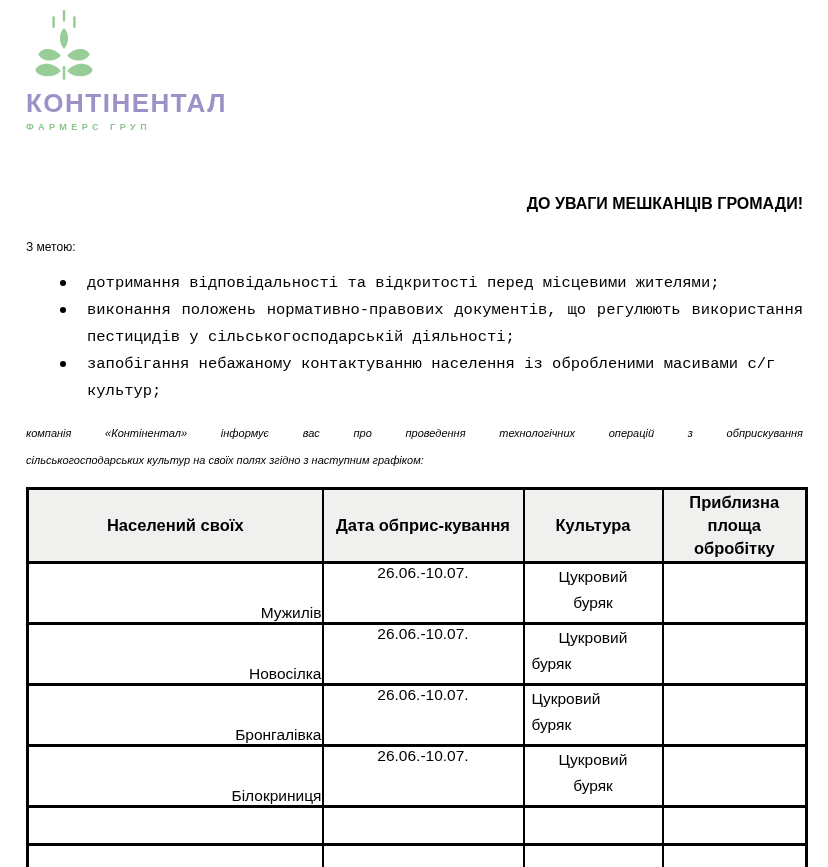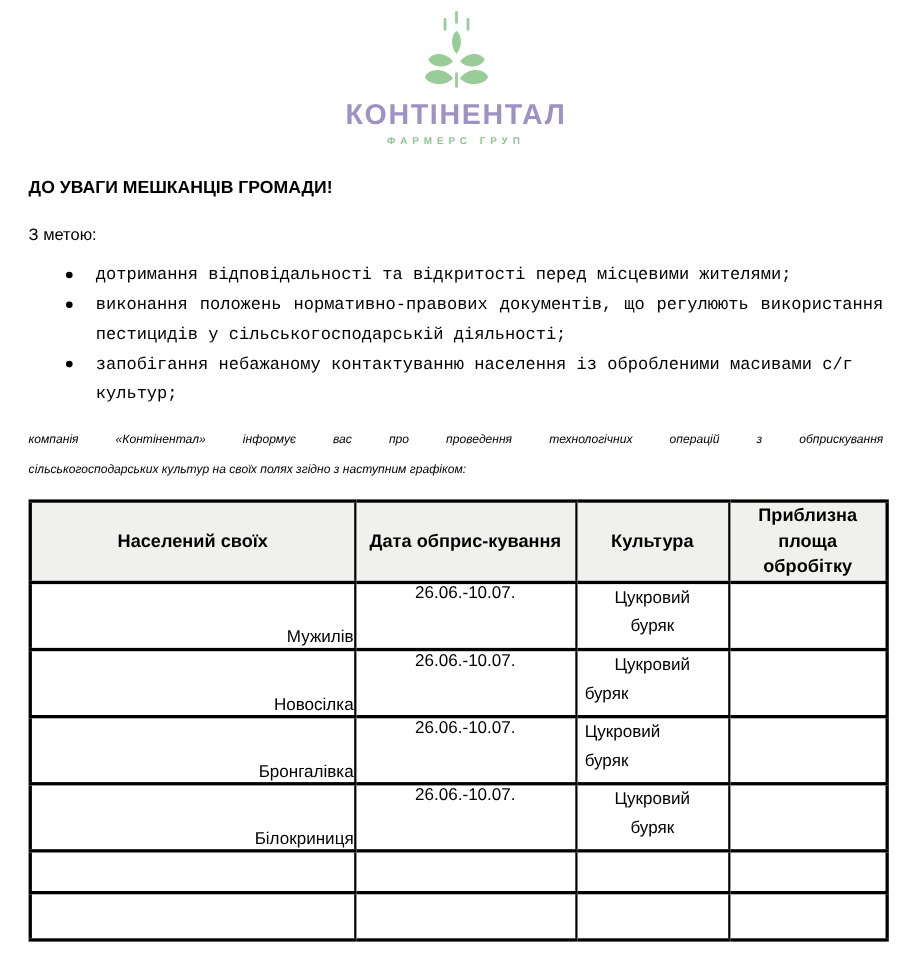--- a/index.html
+++ b/index.html
@@ -16,21 +16,20 @@
   .page {
     width: 828px;
     height: 867px;
     box-sizing: border-box;
     padding: 8px 25px 0 26px;
     overflow: hidden;
   }
 
   
   .logo {
-    text-align: center;
     padding-top: 2px;
   }
   .logo-icon {
     display: inline-block;
     width: 76px;
     height: 70px;
     color: var(--icon-green, #98cd97);
   }
   .logo-icon svg { width: 100%; height: 100%; display: block; }
   .brand {
@@ -44,29 +43,29 @@
   .subbrand {
     margin-top: 4px;
     font-size: 9px;
     font-weight: bold;
     letter-spacing: 4.5px;
     color: var(--accent-green, #8cc68d);
   }
 
   
   .doc-title {
-    margin-top: 28px;
-    text-align: left;
+    margin-top: 62px;
+    text-align: right;
     font-weight: bold;
     font-size: 16px;
     line-height: 20px;
   }
   .lead {
     margin-top: 22px;
-    font-size: 15px;
+    font-size: 12px;
     line-height: 22px;
   }
   ul.bullets {
     list-style: none;
     margin: 12px 0 0 0;
     padding: 0;
     font-family: Liberation Mono, monospace;
   }
   ul.bullets li {
     position: relative;

